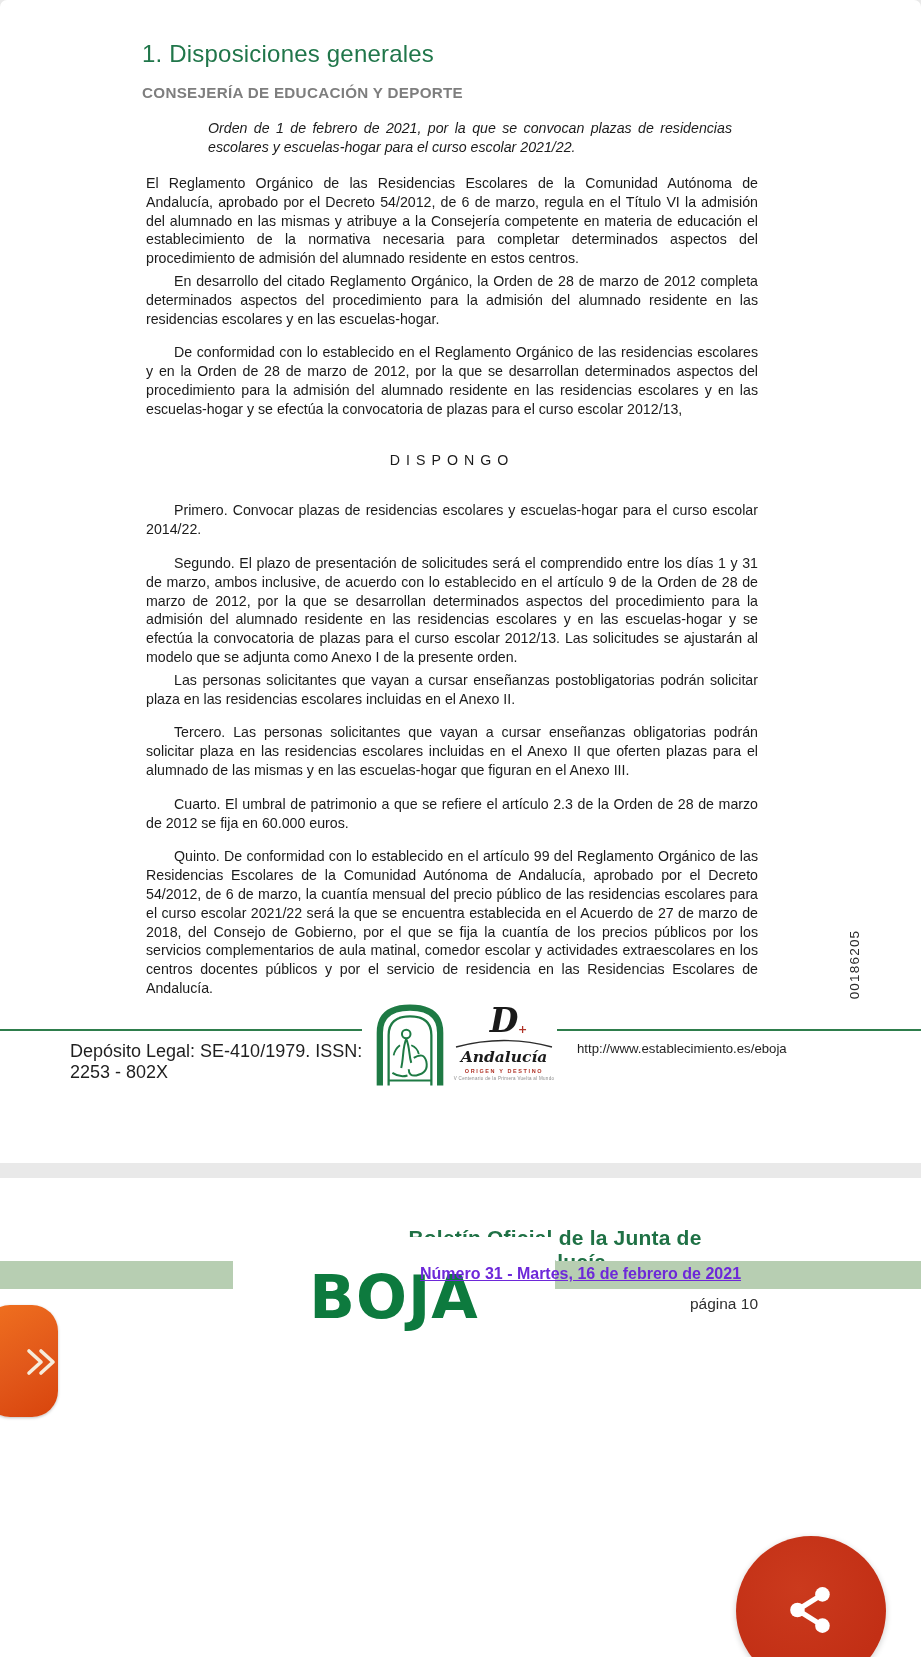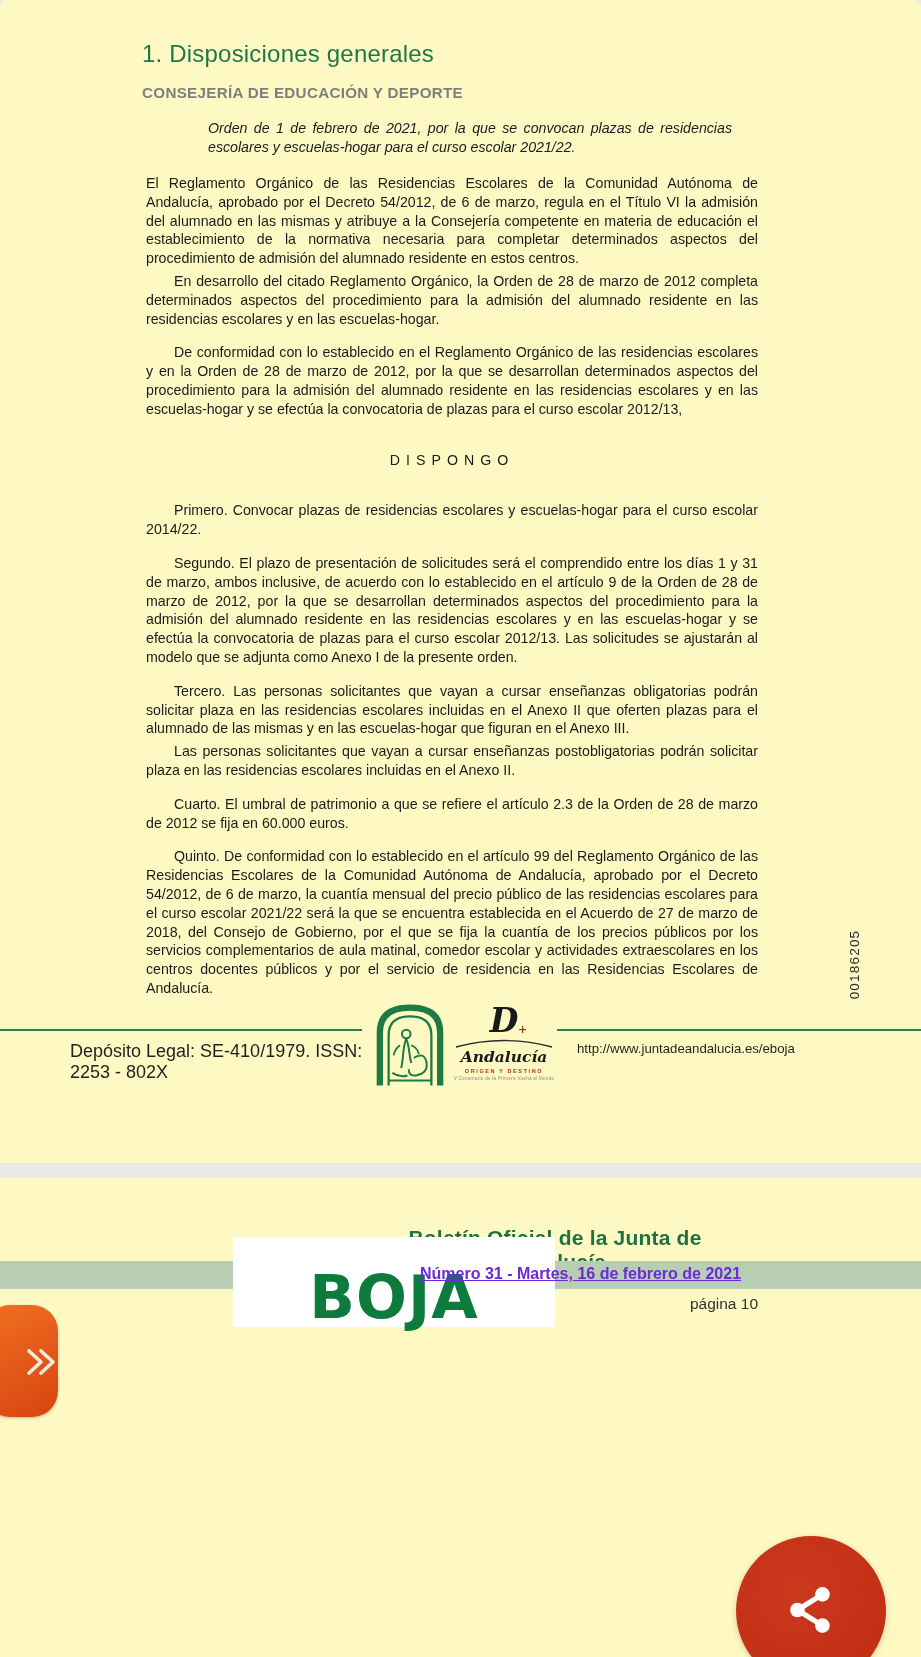--- a/index.html
+++ b/index.html
@@ -2,21 +2,21 @@
 <html lang="es"><head>
 <meta charset="utf-8">
 <style>
   html,body{margin:0;padding:0;background:#e9e9e9;}
   .screen{
     position:relative;width:921px;height:1657px;overflow:hidden;
     background:#e9e9e9;
     font-family:"Liberation Sans","DejaVu Sans",sans-serif;
     -webkit-font-smoothing:antialiased;
   }
-  .page{position:absolute;left:0;width:921px;background:#fef9c3;}
+  .page{position:absolute;left:0;width:921px;background:#ffffff;}
   .page.p1{top:0;height:1163px;border-radius:7px 7px 0 0;}
   .page.p2{top:1178px;height:479px;}
 
   
   .section-title{
     position:absolute;left:142px;top:40px;width:640px;
     font-size:24px;color:#20764a;font-weight:400;letter-spacing:.2px;
   }
   .department{
     position:absolute;left:142px;top:84px;width:640px;
@@ -135,36 +135,36 @@
 
     <div class="order-summary">Orden de 1 de febrero de 2021, por la que se convocan plazas de residencias escolares y escuelas-hogar para el curso escolar 2021/22.</div>
 
     <div class="doc-body">
         <p>El Reglamento Orgánico de las Residencias Escolares de la Comunidad Autónoma de Andalucía, aprobado por el Decreto 54/2012, de 6 de marzo, regula en el Título VI la admisión del alumnado en las mismas y atribuye a la Consejería competente en materia de educación el establecimiento de la normativa necesaria para completar determinados aspectos del procedimiento de admisión del alumnado residente en estos centros.</p>
         <p class="indent">En desarrollo del citado Reglamento Orgánico, la Orden de 28 de marzo de 2012 completa determinados aspectos del procedimiento para la admisión del alumnado residente en las residencias escolares y en las escuelas-hogar.</p>
         <p class="indent gap">De conformidad con lo establecido en el Reglamento Orgánico de las residencias escolares y en la Orden de 28 de marzo de 2012, por la que se desarrollan determinados aspectos del procedimiento para la admisión del alumnado residente en las residencias escolares y en las escuelas-hogar y se efectúa la convocatoria de plazas para el curso escolar 2012/13,</p>
         <p class="dispongo">DISPONGO</p>
         <p class="indent">Primero. Convocar plazas de residencias escolares y escuelas-hogar para el curso escolar 2014/22.</p>
         <p class="indent gap">Segundo. El plazo de presentación de solicitudes será el comprendido entre los días 1 y 31 de marzo, ambos inclusive, de acuerdo con lo establecido en el artículo 9 de la Orden de 28 de marzo de 2012, por la que se desarrollan determinados aspectos del procedimiento para la admisión del alumnado residente en las residencias escolares y en las escuelas-hogar y se efectúa la convocatoria de plazas para el curso escolar 2012/13. Las solicitudes se ajustarán al modelo que se adjunta como Anexo I de la presente orden.</p>
+        <p class="indent">Las personas solicitantes que vayan a cursar enseñanzas postobligatorias podrán solicitar plaza en las residencias escolares incluidas en el Anexo II.</p>
         <p class="indent gap">Tercero. Las personas solicitantes que vayan a cursar enseñanzas obligatorias podrán solicitar plaza en las residencias escolares incluidas en el Anexo II que oferten plazas para el alumnado de las mismas y en las escuelas-hogar que figuran en el Anexo III.</p>
-        <p class="indent">Las personas solicitantes que vayan a cursar enseñanzas postobligatorias podrán solicitar plaza en las residencias escolares incluidas en el Anexo II.</p>
         <p class="indent gap">Cuarto. El umbral de patrimonio a que se refiere el artículo 2.3 de la Orden de 28 de marzo de 2012 se fija en 60.000 euros.</p>
         <p class="indent gap">Quinto. De conformidad con lo establecido en el artículo 99 del Reglamento Orgánico de las Residencias Escolares de la Comunidad Autónoma de Andalucía, aprobado por el Decreto 54/2012, de 6 de marzo, la cuantía mensual del precio público de las residencias escolares para el curso escolar 2021/22 será la que se encuentra establecida en el Acuerdo de 27 de marzo de 2018, del Consejo de Gobierno, por el que se fija la cuantía de los precios públicos por los servicios complementarios de aula matinal, comedor escolar y actividades extraescolares en los centros docentes públicos y por el servicio de residencia en las Residencias Escolares de Andalucía.</p>
       </div>
 
     <div class="sheet-number">
       <span>00186205</span>
     </div>
 
     <div class="foot-line left"></div>
     <div class="foot-line right"></div>
 
     <div class="deposit">Depósito Legal: SE-410/1979. ISSN: 2253 - 802X</div>
 
-    <div class="eboja-url">http://www.juntadeandalucia.es/eboja</div>
+    <div class="eboja-url">http://www.establecimiento.es/eboja</div>
 
     <div class="junta-logo">
       <svg width="76" height="88" viewBox="0 0 60 70">
         <path d="M6,68 V26 Q6,6 30,6 Q54,6 54,26 V68" fill="none" stroke="#1e7a44" stroke-width="5"></path>
         <path d="M13,68 V28 Q13,13 30,13 Q47,13 47,28 V68" fill="none" stroke="#1e7a44" stroke-width="1.8"></path>
         <circle cx="27" cy="27" r="3.4" fill="none" stroke="#1e7a44" stroke-width="1.6"></circle>
         <path d="M27,31 C24,38 25,46 23,54 M27,31 C30,38 29,44 31,50" fill="none" stroke="#1e7a44" stroke-width="1.6"></path>
         <path d="M22,36 q-4,3 -5,8 M31,36 q5,2 6,7" fill="none" stroke="#1e7a44" stroke-width="1.4"></path>
         <path d="M33,46 q8,-5 10,3 q2,9 -8,11 q-6,1 -6,-5" fill="none" stroke="#1e7a44" stroke-width="1.6"></path>
         <path d="M16,58 q6,4 12,2 M13,64 h34" fill="none" stroke="#1e7a44" stroke-width="1.6"></path>

